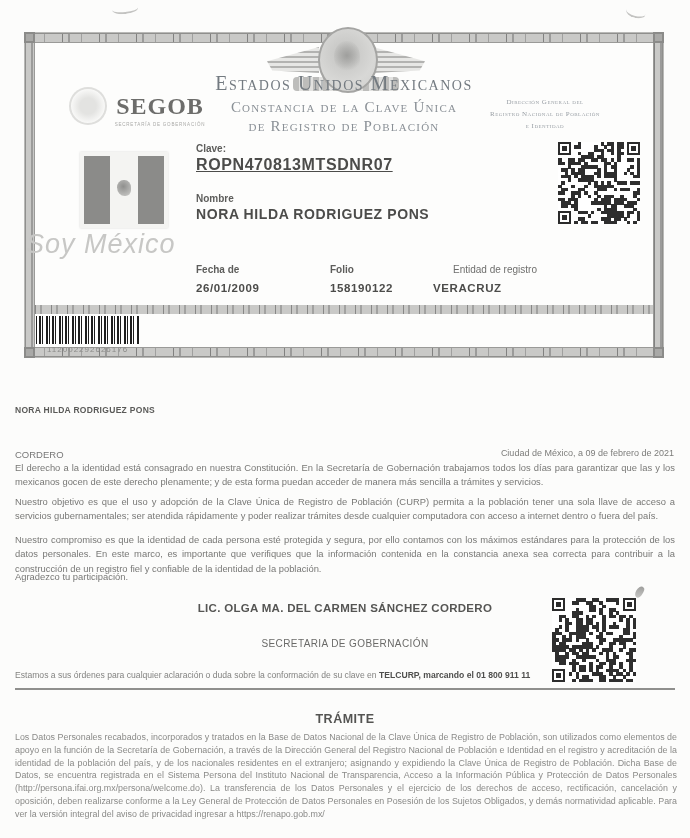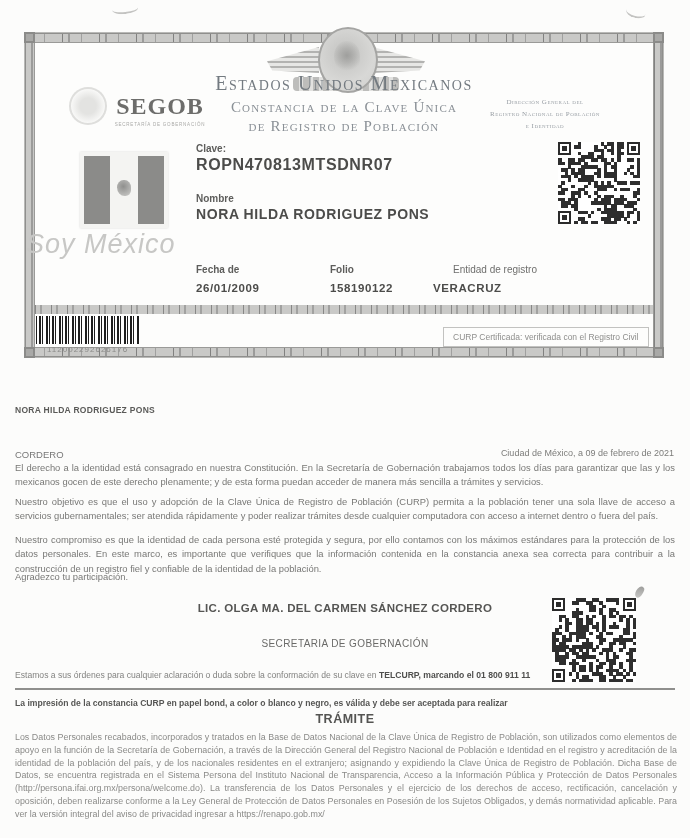--- a/index.html
+++ b/index.html
@@ -63,21 +63,21 @@
   .flag-bar.l{left:4px}.flag-bar.r{right:4px}
   #flag-eagle{position:absolute;left:37px;top:28px;width:14px;height:16px;border-radius:50% 50% 40% 60%;
         background:radial-gradient(circle at 45% 40%,#8f8f8d,#bdbdbb 75%,transparent);}
 
   #watermark{position:absolute;left:1px;top:196px;font-style:italic;font-size:27px;
         color:#c7c7c5;letter-spacing:1px;white-space:nowrap;z-index:5;}
 
   .fld-label{position:absolute;font-size:10px;font-weight:bold;color:#5d5d5b;}
   .fld-value{position:absolute;font-weight:bold;color:#4c4c4a;letter-spacing:.6px;}
   #clave-label{left:171px;top:110px;}
-  #clave-value{left:171px;top:123px;font-size:16px;}
+  #clave-value{left:171px;top:123px;font-size:16px;text-decoration:underline;}
   #nombre-label{left:171px;top:160px;}
   #nombre-value{left:171px;top:173px;font-size:14px;}
   #fecha-label{left:171px;top:231px;font-weight:bold;}
   #fecha-value{left:171px;top:249px;font-size:11.5px;}
   #folio-label{left:305px;top:231px;}
   #folio-value{left:305px;top:249px;font-size:11.5px;}
   #entidad-label{left:428px;top:231px;font-weight:normal;color:#6e6e6c;}
   #entidad-value{left:408px;top:249px;font-size:11.5px;}
 
   
@@ -447,21 +447,20 @@
         <i style="left:52.5px;top:78.7px;width:3.6px;height:3.6px"></i>
         <i style="left:55.8px;top:78.7px;width:3.6px;height:3.6px"></i>
         <i style="left:68.9px;top:78.7px;width:3.6px;height:3.6px"></i>
         <i style="left:75.4px;top:78.7px;width:3.6px;height:3.6px"></i>
       </div>
 
     <div id="card-divider"></div>
 
     <div id="barcode"></div>
     <div id="barcode-number">112002292626176</div>
-    <div id="cert-box">CURP Certificada: verificada con el Registro Civil</div>
   </div>
 
   <div id="recipient" class="abs">NORA HILDA RODRIGUEZ PONS</div>
   <div id="salutation" class="abs">CORDERO</div>
   <div id="date-line" class="abs">Ciudad de México, a 09 de febrero de 2021</div>
 
   <div id="para1" class="abs para">El derecho a la identidad está consagrado en nuestra Constitución. En la Secretaría de Gobernación trabajamos todos los días para garantizar que las y los mexicanos gocen de este derecho plenamente; y de esta forma puedan acceder de manera más sencilla a trámites y servicios.</div>
   <div id="para2" class="abs para">Nuestro objetivo es que el uso y adopción de la Clave Única de Registro de Población (CURP) permita a la población tener una sola llave de acceso a servicios gubernamentales; ser atendida rápidamente y poder realizar trámites desde cualquier computadora con acceso a internet dentro o fuera del país.</div>
   <div id="para3" class="abs para">Nuestro compromiso es que la identidad de cada persona esté protegida y segura, por ello contamos con los máximos estándares para la protección de los datos personales. En este marco, es importante que verifiques que la información contenida en la constancia anexa sea correcta para contribuir a la construcción de un registro fiel y confiable de la identidad de la población.</div>
   <div id="closing" class="abs">Agradezco tu participación.</div>
@@ -741,17 +740,16 @@
       <i style="left:67.2px;top:80.6px;width:3.7px;height:3.7px"></i>
       <i style="left:73.9px;top:80.6px;width:3.7px;height:3.7px"></i>
       <i style="left:77.3px;top:80.6px;width:3.7px;height:3.7px"></i>
     </div>
 
   <div id="contact-line" class="abs">
     <span>Estamos a sus órdenes para cualquier aclaración o duda sobre la conformación de su clave en </span><b>TELCURP, marcando el 01 800 911 11</b>
   </div>
 
   <div id="footer-rule" class="abs"></div>
-  <div id="print-note" class="abs">La impresión de la constancia CURP en papel bond, a color o blanco y negro, es válida y debe ser aceptada para realizar</div>
   <div id="tramite" class="abs">TRÁMITE</div>
   <div id="privacy" class="abs">Los Datos Personales recabados, incorporados y tratados en la Base de Datos Nacional de la Clave Única de Registro de Población, son utilizados como elementos de apoyo en la función de la Secretaría de Gobernación, a través de la Dirección General del Registro Nacional de Población e Identidad en el registro y acreditación de la identidad de la población del país, y de los nacionales residentes en el extranjero; asignando y expidiendo la Clave Única de Registro de Población. Dicha Base de Datos, se encuentra registrada en el Sistema Persona del Instituto Nacional de Transparencia, Acceso a la Información Pública y Protección de Datos Personales (http://persona.ifai.org.mx/persona/welcome.do). La transferencia de los Datos Personales y el ejercicio de los derechos de acceso, rectificación, cancelación y oposición, deben realizarse conforme a la Ley General de Protección de Datos Personales en Posesión de los Sujetos Obligados, y demás normatividad aplicable. Para ver la versión integral del aviso de privacidad ingresar a https://renapo.gob.mx/</div>
 
 </div>
 
 </body></html>

